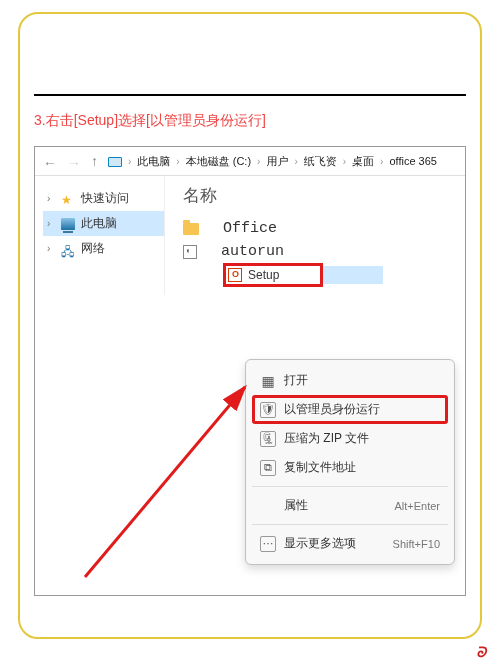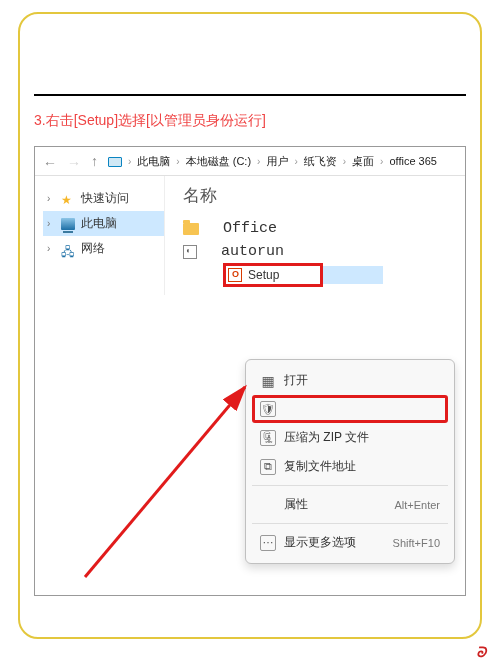--- a/index.html
+++ b/index.html
@@ -194,20 +194,21 @@
         </div>
       </div>
 
       <div class="context-menu">
         <div class="menu-item">
           <span class="m-icon noborder">▦</span>
           <span>打开</span>
         </div>
         <div class="menu-item hl">
           <span class="m-icon">🛡</span>
+          <span>以管理员身份运行</span>
         </div>
         <div class="menu-item">
           <span class="m-icon">🗜</span>
           <span>压缩为 ZIP 文件</span>
         </div>
         <div class="menu-item">
           <span class="m-icon">⧉</span>
           <span>复制文件地址</span>
         </div>
         <div class="menu-sep"></div>

